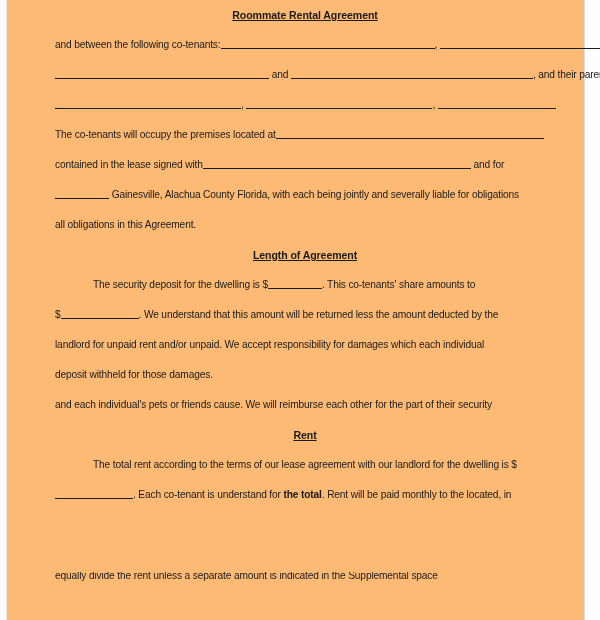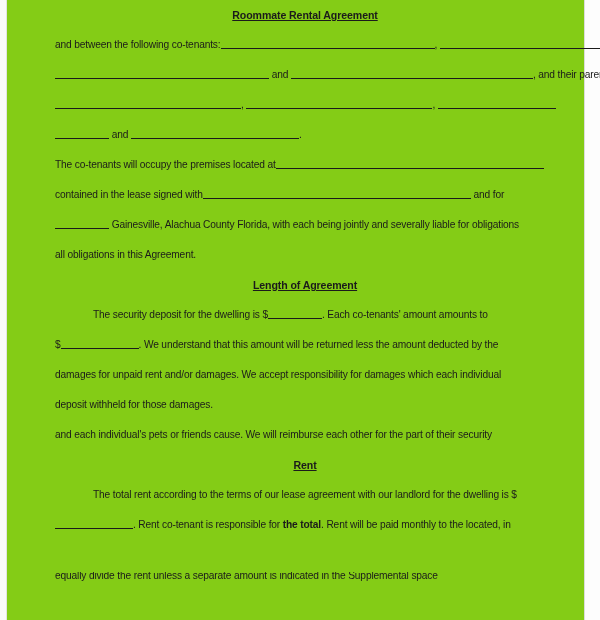--- a/index.html
+++ b/index.html
@@ -11,21 +11,21 @@
     height: 620px;
     background: #ffffff;
     font-family: "Liberation Sans", sans-serif;
     overflow: hidden;
   }
 
   .page {
     position: relative;
     width: 600px;
     height: 620px;
-    background: #84cc16;
+    background: #fdba74;
     box-sizing: border-box;
     overflow: hidden;
   }
 
   
   .edge-left {
     position: absolute;
     top: 0;
     left: 6px;
     width: 1px;
@@ -147,23 +147,20 @@
     </div>
 
     <div class="para-line">
       <span class="blank b-w3"></span><span> and </span><span class="blank b-w4"></span><span>, and their parental guarantors,</span>
     </div>
 
     <div class="para-line">
       <span class="blank b-w2"></span><span>,</span> <span class="blank b-w2"></span><span>,</span> <span class="blank b-l"></span>
     </div>
 
-    <div class="para-line">
-      <span class="blank b-s"></span><span> and </span><span class="blank b-w1"></span><span>.</span>
-    </div>
 
     <div class="para-line">
       <span>The co-tenants will occupy the premises located at</span><span class="blank b-w5"></span>
     </div>
 
     <div class="para-line">
       <span>contained in the lease signed with</span><span class="blank b-w5"></span>
       <span>and for</span>
     </div>
 
@@ -174,47 +171,47 @@
 
     <div class="para-line">
       <span>all obligations in this Agreement.</span>
     </div>
 
     <div class="heading">Length of Agreement</div>
 
 
 
     <div class="para-line indent-sm">
-      <span>The security deposit for the dwelling is $</span><span class="blank b-s"></span><span>.  Each co-tenants' amount amounts to</span>
+      <span>The security deposit for the dwelling is $</span><span class="blank b-s"></span><span>.  This co-tenants' share amounts to</span>
     </div>
 
     <div class="para-line">
       <span>$</span><span class="blank b-m"></span><span>.  We understand that this amount will be returned less the amount deducted by the</span>
     </div>
 
     <div class="para-line">
-      <span>damages for unpaid rent and/or damages.  We accept responsibility for damages which each individual</span>
+      <span>landlord for unpaid rent and/or unpaid.  We accept responsibility for damages which each individual</span>
     </div>
 
     <div class="para-line">
       <span>deposit withheld for those damages.</span>
     </div>
 
     <div class="para-line">
       <span>and each individual's pets or friends cause.  We will reimburse each other for the part of their security</span>
     </div>
 
     <div class="heading">Rent</div>
 
     <div class="para-line indent-sm">
       <span>The total rent according to the terms of our lease agreement with our landlord for the dwelling is $</span>
     </div>
 
     <div class="para-line">
-      <span class="blank b-m"></span><span>.  Rent co-tenant is responsible for </span><span class="bu">the total</span><span>.  Rent will be paid monthly to the located, in</span>
+      <span class="blank b-m"></span><span>.  Each co-tenant is understand for </span><span class="bu">the total</span><span>.  Rent will be paid monthly to the located, in</span>
     </div>
 
     <div class="clipped">
       <div class="clipped-inner">
         <span>equally divide the rent unless a separate amount is indicated in the Supplemental space</span>
       </div>
     </div>
 
   </div>
 </div>

